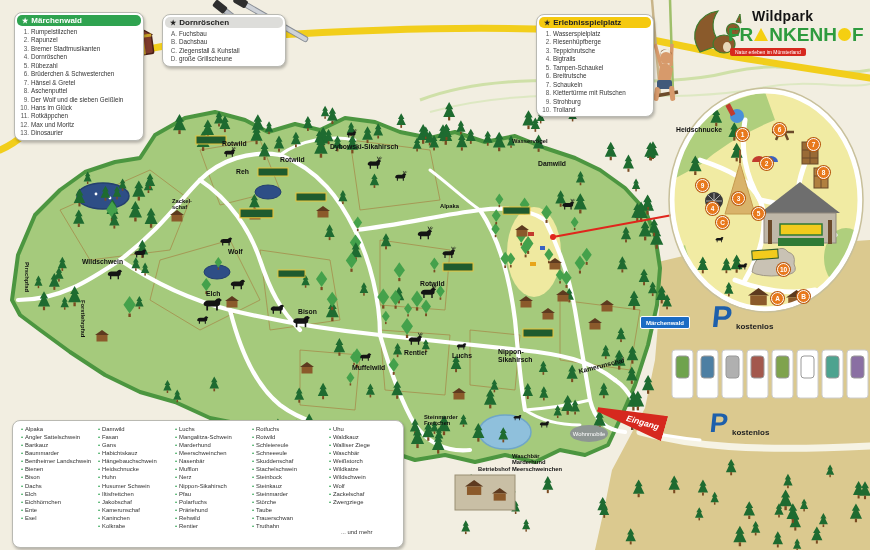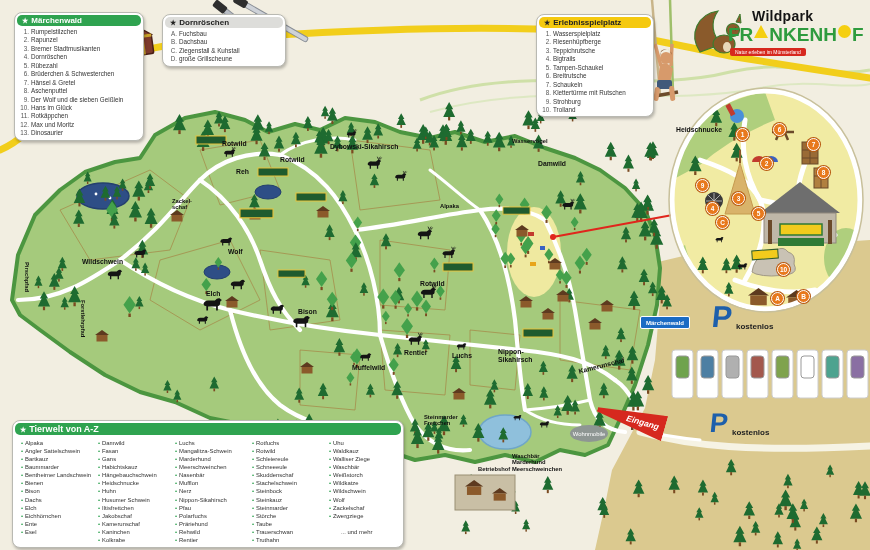--- a/index.html
+++ b/index.html
@@ -45,21 +45,21 @@
            transform:rotate(16deg);clip-path:polygon(0 42%,100% 0,100% 100%,0 58%);
            color:#fff;font-size:8.5px;font-weight:bold;font-style:italic;
            display:flex;align-items:center;justify-content:flex-end;padding-right:6px;box-sizing:border-box;}
   .wohnmo{position:absolute;left:570px;top:425px;width:38px;height:17px;border-radius:50%;
           background:#8E9693;color:#fff;font-size:5.9px;display:flex;align-items:center;
           justify-content:center;}
 
   
   #logo{position:absolute;left:688px;top:6px;width:180px;height:62px;}
   .lg-wild{position:absolute;left:64px;top:2px;font-size:14px;font-weight:bold;color:#141414;letter-spacing:.3px;}
-  .lg-frank{position:absolute;left:40px;top:19px;display:flex;align-items:flex-start;
+  .lg-frank{position:absolute;left:40px;top:19px;display:flex;align-items:center;
             font-size:19px;font-weight:bold;color:#2E9B3E;line-height:1;}
   .lg-tri{width:0;height:0;border-left:7px solid transparent;border-right:7px solid transparent;
           border-bottom:13px solid #F5CF11;margin:0 1px 1px 1px;}
   .lg-dot{width:13px;height:13px;border-radius:50%;background:#F5CF11;margin:0 1px 1px 1px;}
   .lg-tag{position:absolute;left:42px;top:42px;background:#D6281E;color:#fff;font-size:5px;
           padding:1px 5px;border-radius:2px;white-space:nowrap;}
 </style>
 </head>
 <body>
 
@@ -685,24 +685,20 @@
           <span class="li-t">Strohburg</span>
         </div>
         <div class="li-row">
           <span class="li-n">10.</span>
           <span class="li-t">Trolland</span>
         </div>
       </div>
 </div>
 
 <div class="lbox" style="left:12px;top:420px;width:386px;height:122px;">
-  <div class="lhead green" style="font-size:9px;">
-    <span class="star">★</span>
-    <span>Tierwelt von A-Z</span>
-  </div>
   <div class="tw-cols">
     <div class="tw-col">
           <div class="li-row">
             <span class="li-n">•</span>
             <span class="li-t">Alpaka</span>
           </div>
           <div class="li-row">
             <span class="li-n">•</span>
             <span class="li-t">Angler Sattelschwein</span>
           </div>

